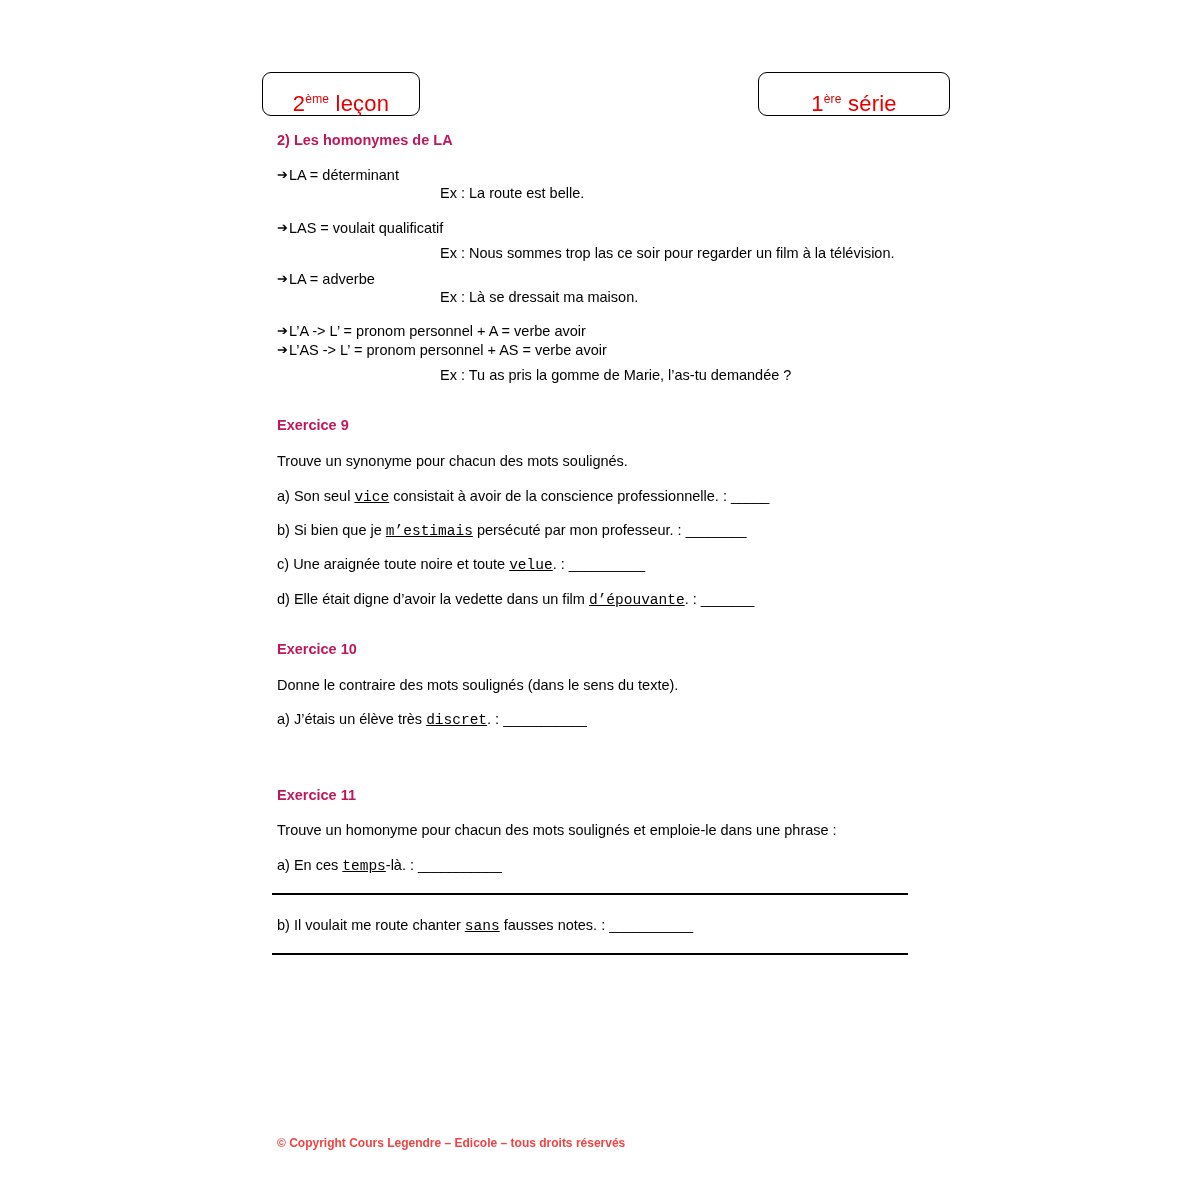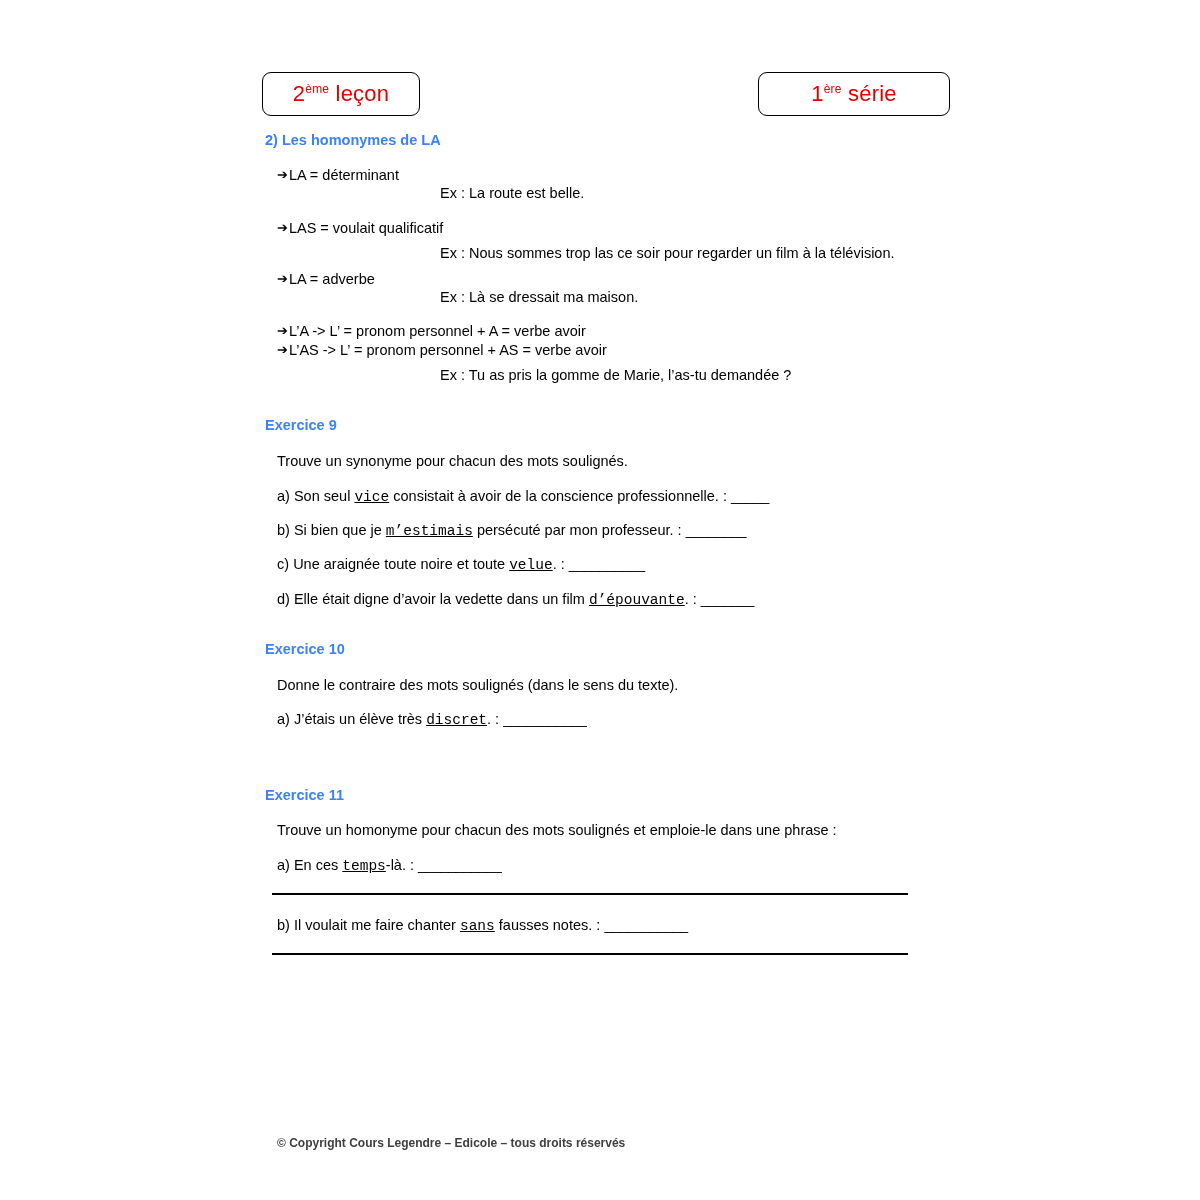--- a/index.html
+++ b/index.html
@@ -33,21 +33,21 @@
     height: 56px;
   }
   .tag-box {
     position: absolute;
     top: 0;
     height: 44px;
     border: 1.6px solid #000;
     border-radius: 9px;
     background: #fff;
     display: flex;
-    align-items: center;
+    align-items: flex-end;
     justify-content: center;
     box-sizing: border-box;
   }
   .tag-box.left  { left: 0px;   width: 158px; }
   .tag-box.right { left: 496px; width: 192px; }
   .tag-text {
     color: #e50000;
     font-size: 22px;
     font-weight: 400;
     letter-spacing: .2px;
@@ -56,22 +56,22 @@
   }
   .tag-text sup {
     font-size: 12px;
     vertical-align: super;
     line-height: 0;
   }
 
   
   .red-head {
     position: absolute;
-    left: 265px;
-    color: #3b82f6;
+    left: 277px;
+    color: #be185d;
     font-weight: bold;
     font-size: 14.5px;
     white-space: nowrap;
   }
   .line {
     position: absolute;
     font-size: 14.5px;
     color: #000;
     white-space: nowrap;
     line-height: 1.25;
@@ -100,21 +100,21 @@
     border-top: 2.5px solid #000;
   }
 
   
   .footer {
     position: absolute;
     left: 277px;
     top: 1136px;
     font-size: 12px;
     font-weight: bold;
-    color: #404040;
+    color: #ef4444;
     white-space: nowrap;
   }
 </style>
 </head>
 <body>
 
 <div class="page">
 
   <div class="header-row">
 
@@ -160,19 +160,19 @@
   <div class="line body" style="top:710px"><span>a)</span> <span>J’étais un élève très </span><u class="uw">discret</u><span>. : </span><span class="blank">___________</span></div>
 
 
   <div class="red-head" style="top:787px">Exercice 11</div>
   <div class="line body" style="top:821px">Trouve un homonyme pour chacun des mots soulignés et emploie-le dans une phrase :</div>
 
   <div class="line body" style="top:856px"><span>a)</span> <span>En ces </span><u class="uw">temps</u><span>-là. : </span><span class="blank">___________</span></div>
 
   <div class="rule" style="top:893px"></div>
 
-  <div class="line body" style="top:916px"><span>b)</span> <span>Il voulait me faire chanter </span><u class="uw">sans</u><span> fausses notes.  : </span><span class="blank">___________</span></div>
+  <div class="line body" style="top:916px"><span>b)</span> <span>Il voulait me route chanter </span><u class="uw">sans</u><span> fausses notes.  : </span><span class="blank">___________</span></div>
 
   <div class="rule" style="top:953px"></div>
 
   <div class="footer">© Copyright Cours Legendre – Edicole – tous droits réservés</div>
 
 </div>
 
 </body></html>

